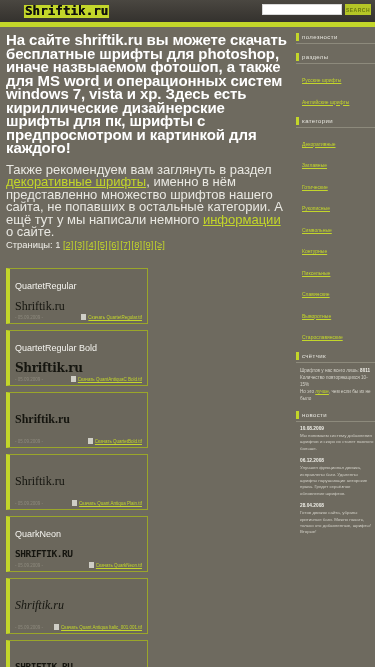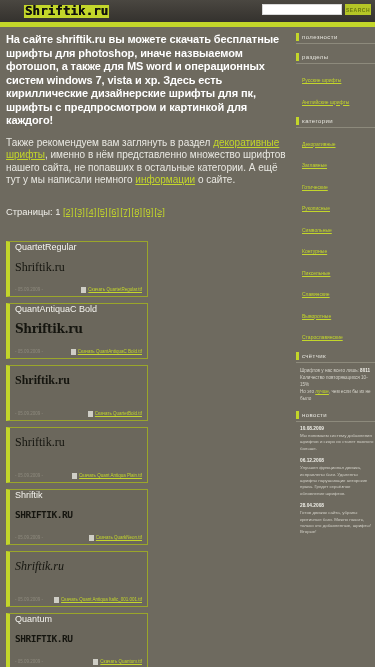--- a/index.html
+++ b/index.html
@@ -51,46 +51,46 @@
   }
   .lime-bar { height: 5px; background: #c3d62a; }
 
   
   .page { display: flex; width: 375px; }
   .content { width: 296px; padding: 6px 6px 0 6px; }
   .sidebar { width: 79px; padding-top: 6px; }
 
   
   .intro {
-    color: #ffffff; font-size: 11px; font-weight: bold;
+    color: #ffffff; font-size: 15px; font-weight: bold;
     line-height: 13.5px; letter-spacing: -.1px;
     margin-bottom: 9px;
   }
   .intro2 {
-    color: #e9e8e2; font-size: 10px; font-weight: normal;
+    color: #e9e8e2; font-size: 13px; font-weight: normal;
     line-height: 12.6px;
-    margin-bottom: 19px;
+    margin-bottom: 0;
   }
   .intro2 a, .intro a { color: #c3d62a; text-decoration: underline; }
 
   .pages {
-    color: #f0efe9; font-size: 9.4px; margin-bottom: 24px;
+    color: #f0efe9; font-size: 9.4px; margin-bottom: 18px;
   }
   .pages .pg { color: #c3d62a; text-decoration: underline; margin: 0 .5px; }
   .pages .cur { color: #f0efe9; text-decoration: none; margin-right: 2px; }
 
   
   .grid { display: flex; flex-wrap: wrap; gap: 6px; }
   .card {
     width: 142px; height: 56px;
     background: #6b675c;
     border: 1px solid #9aa62a;
     border-left: 4px solid #c3d62a;
     position: relative;
-    padding: 0 5px 0 5px;
+    padding: 12px 5px 0 5px;
     overflow: hidden;
   }
   .card-title {
     color: #f4f3ee; font-size: 9px; line-height: 11px;
     white-space: nowrap; overflow: hidden;
   }
   .card-preview {
     color: #15150f; font-size: 12px; margin-top: 7px;
     line-height: 14px; white-space: nowrap; overflow: hidden;
   }
@@ -162,21 +162,21 @@
           <div class="card-preview f-serif">Shriftik.ru</div>
           <div class="card-foot">
             <span class="card-date">- 05.09.2009 -</span>
             <span class="dl">
               <span class="dl-ico"></span>
               <a href="#">Скачать QuartetRegular.ttf</a>
             </span>
           </div>
         </div>
         <div class="card">
-          <div class="card-title">QuantAntiquaC Bold</div>
+          <div class="card-title">QuartetRegular Bold</div>
           <div class="card-preview f-serif-bs">Shriftik.ru</div>
           <div class="card-foot">
             <span class="card-date">- 05.09.2009 -</span>
             <span class="dl">
               <span class="dl-ico"></span>
               <a href="#">Скачать QuantAntiquaC Bold.ttf</a>
             </span>
           </div>
         </div>
         <div class="card">
@@ -193,42 +193,41 @@
           <div class="card-preview f-serif">Shriftik.ru</div>
           <div class="card-foot">
             <span class="card-date">- 05.09.2009 -</span>
             <span class="dl">
               <span class="dl-ico"></span>
               <a href="#">Скачать Quant Antiqua Plain.ttf</a>
             </span>
           </div>
         </div>
         <div class="card">
-          <div class="card-title">Shriftik</div>
+          <div class="card-title">QuarkNeon</div>
           <div class="card-preview f-mono-b">SHRIFTIK.RU</div>
           <div class="card-foot">
             <span class="card-date">- 05.09.2009 -</span>
             <span class="dl">
               <span class="dl-ico"></span>
               <a href="#">Скачать QuarkNeon.ttf</a>
             </span>
           </div>
         </div>
         <div class="card">
           <div class="card-preview f-serif-i">Shriftik.ru</div>
           <div class="card-foot">
             <span class="card-date">- 05.09.2009 -</span>
             <span class="dl">
               <span class="dl-ico"></span>
               <a href="#">Скачать Quant Antiqua Italic_001.001.ttf</a>
             </span>
           </div>
         </div>
         <div class="card">
-          <div class="card-title">Quantum</div>
           <div class="card-preview f-mono-b">SHRIFTIK.RU</div>
           <div class="card-foot">
             <span class="card-date">- 05.09.2009 -</span>
             <span class="dl">
               <span class="dl-ico"></span>
               <a href="#">Скачать Quantum.ttf</a>
             </span>
           </div>
         </div>
         <div class="card">

